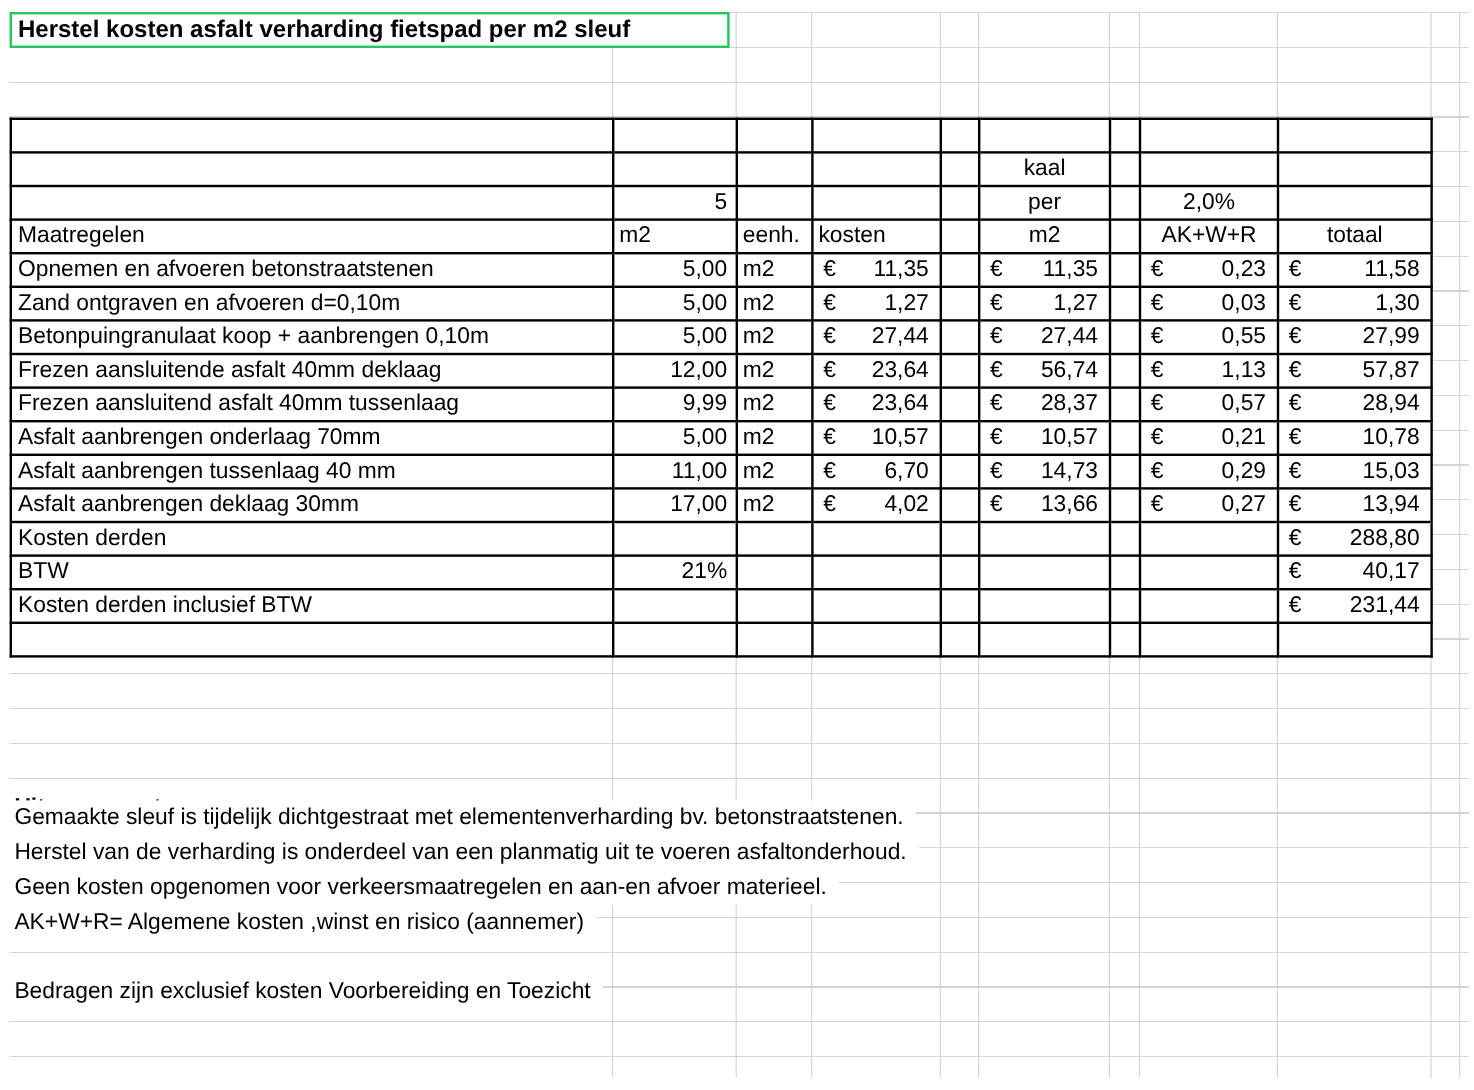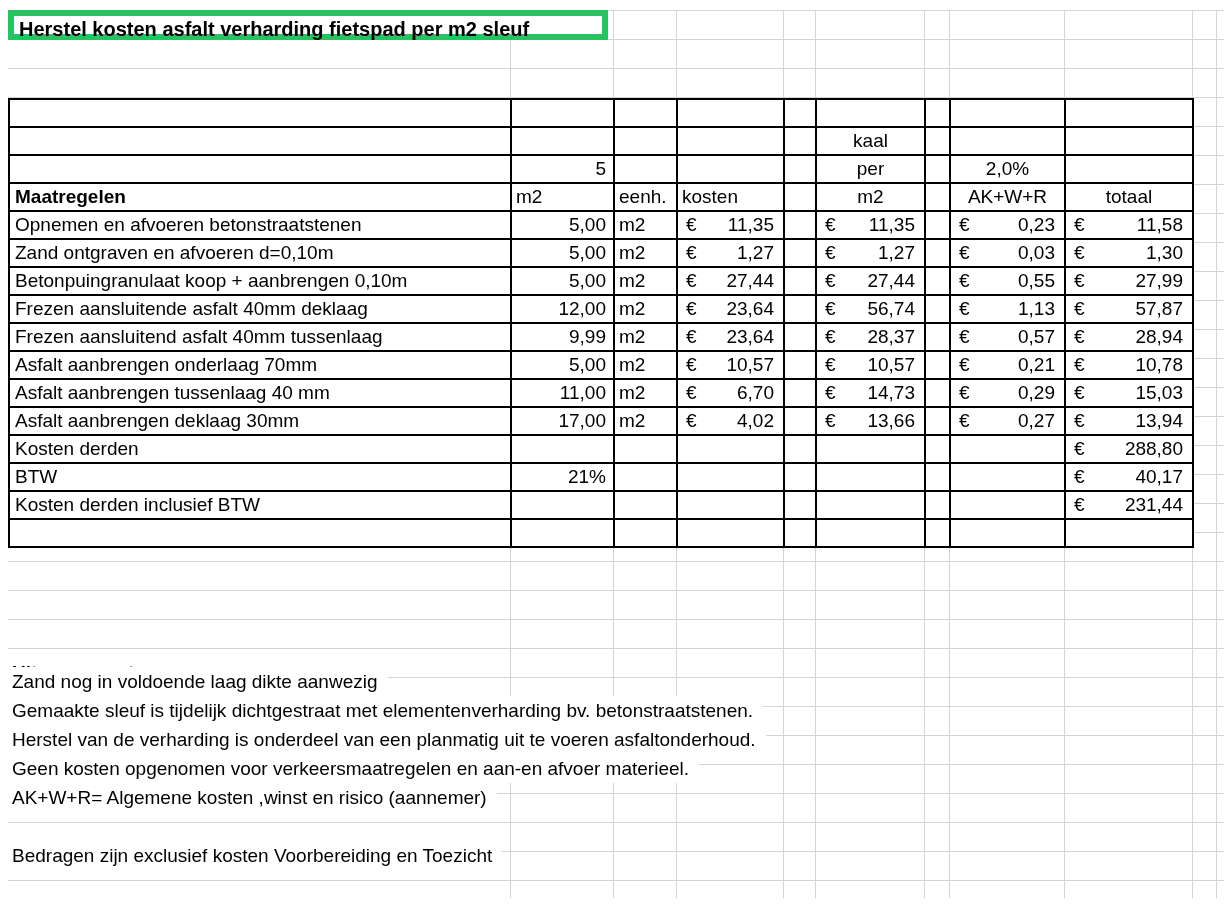--- a/index.html
+++ b/index.html
@@ -18,21 +18,21 @@
     background:repeating-linear-gradient(to bottom, #d4d4d4 0 1px, transparent 1px 29px);
     z-index:0;
   }
   .gv {
     position:absolute; top:10px; height:888px; width:1px;
     background:#d4d4d4; z-index:0;
   }
   
   .title-box {
     position:absolute; left:8px; top:10px; width:600px; height:30px;
-    background:#fff; border:6px solid #22c55e; z-index:2;
+    background:#fff; border:2px solid #22c55e; z-index:2;
     font-size:20px; font-weight:bold; line-height:26px; padding-left:5px;
     white-space:nowrap;
   }
   
   table.cost {
     position:absolute; left:8px; top:66px; width:1184px;
     border-collapse:collapse; table-layout:fixed;
     background:#fff; z-index:1;
     font-size:19px;
     margin-top:32px;
@@ -42,21 +42,21 @@
     overflow:hidden; white-space:nowrap;
   }
   td.cA   { text-align:left;  padding-left:5px; }
   td.num  { text-align:right; padding-right:7px; }
   td.unit { text-align:left;  padding-left:4px; }
   td.lft  { text-align:left;  padding-left:4px; }
   td.ctr  { text-align:center; }
   td.eur  { padding:0 9px 0 8px; }
   td.eur .sym { float:left; }
   td.eur .amt { float:right; }
-  td.bold { font-weight:bold; }
+  td.bold { font-weight:normal; }
   #data-rows tr:last-child td { border-bottom:1px solid #4c1d95; }
   td.thick-bot { border-bottom:4px solid #000; }
   
   .notes { position:absolute; left:8px; top:638px; z-index:1; font-size:19px; }
   .note-line { height:29px; line-height:29px; white-space:nowrap; }
   .note-line span {
     display:inline-block; background:#fff; height:29px;
     padding:0 10px 0 4px;
   }
   .note-line.bold span { font-weight:bold;margin-top:20px; }
@@ -384,21 +384,20 @@
           <td></td>
         <td></td>
           <td></td>
         <td></td>
       </tr>
     </tbody>
   </table>
 
   <div class="notes">
     <div class="note-line bold"><span>Uitgangspunten:</span></div>
-    <div class="note-line"><span>Zand nog in voldoende laag dikte aanwezig</span></div>
     <div class="note-line"><span>Gemaakte sleuf is tijdelijk dichtgestraat met elementenverharding bv. betonstraatstenen.</span></div>
     <div class="note-line"><span>Herstel van de verharding is onderdeel van een planmatig uit te voeren asfaltonderhoud.</span></div>
     <div class="note-line"><span>Geen kosten opgenomen voor verkeersmaatregelen en aan-en afvoer materieel.</span></div>
     <div class="note-line"><span>AK+W+R= Algemene kosten ,winst en risico (aannemer)</span></div>
     <div class="note-line"></div>
     <div class="note-line"><span>Bedragen zijn exclusief kosten Voorbereiding en Toezicht</span></div>
   </div>
 
 </div>
 

